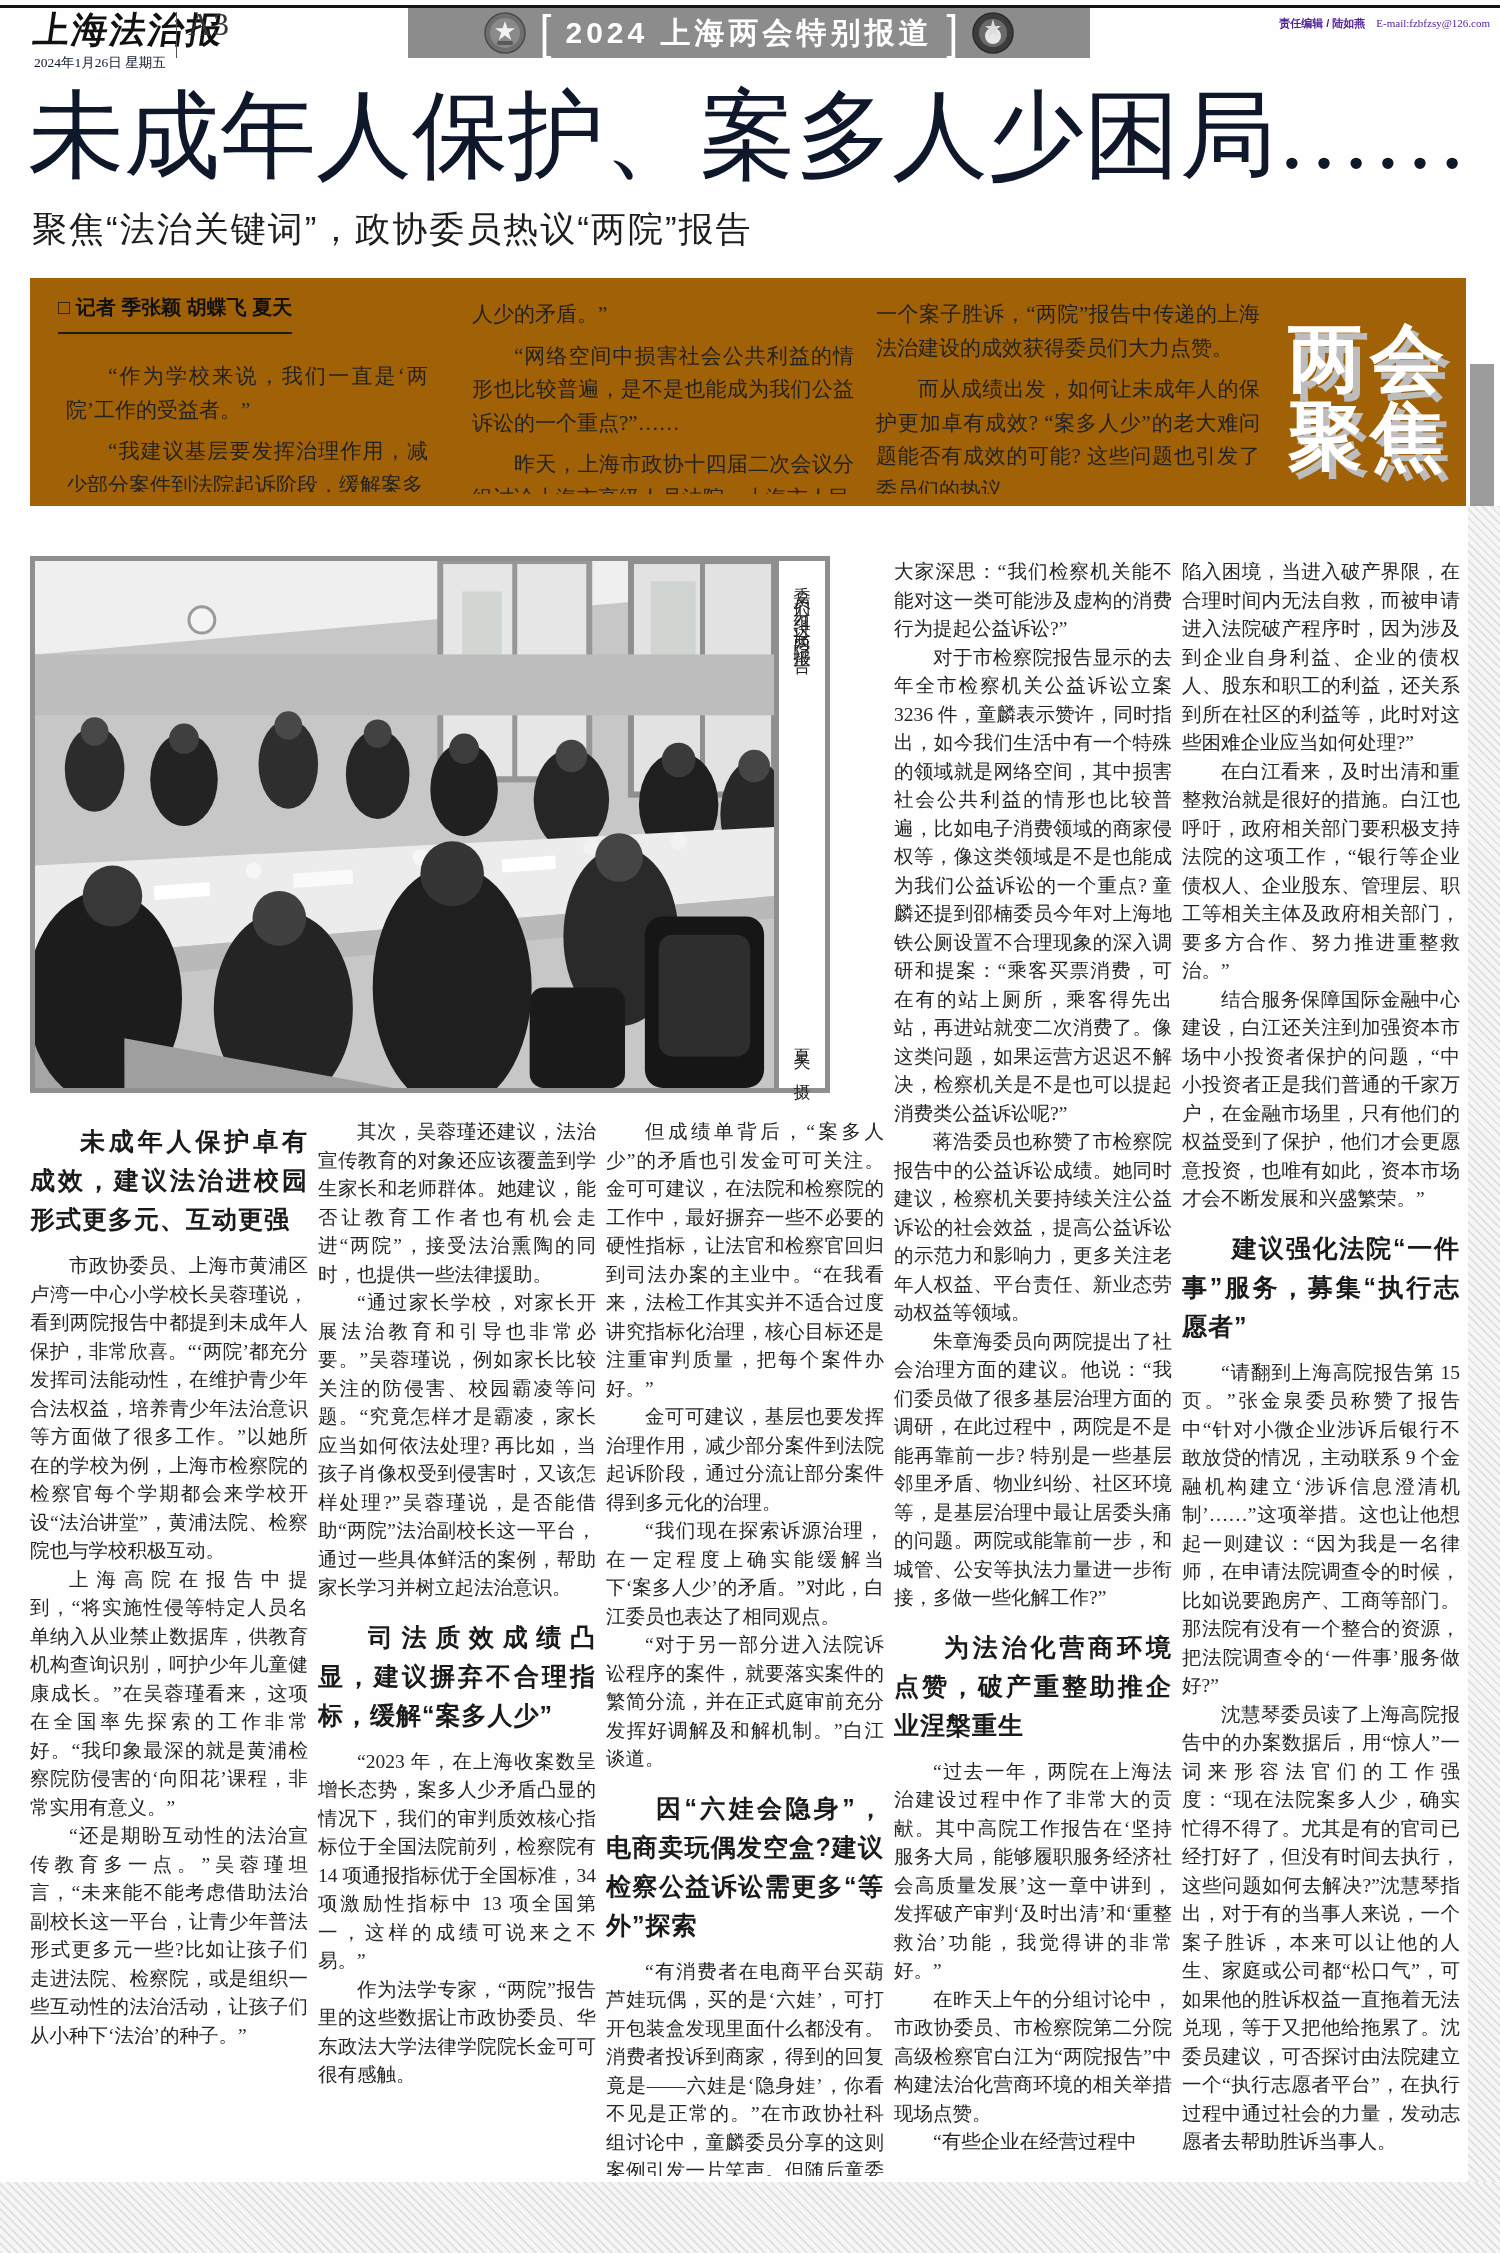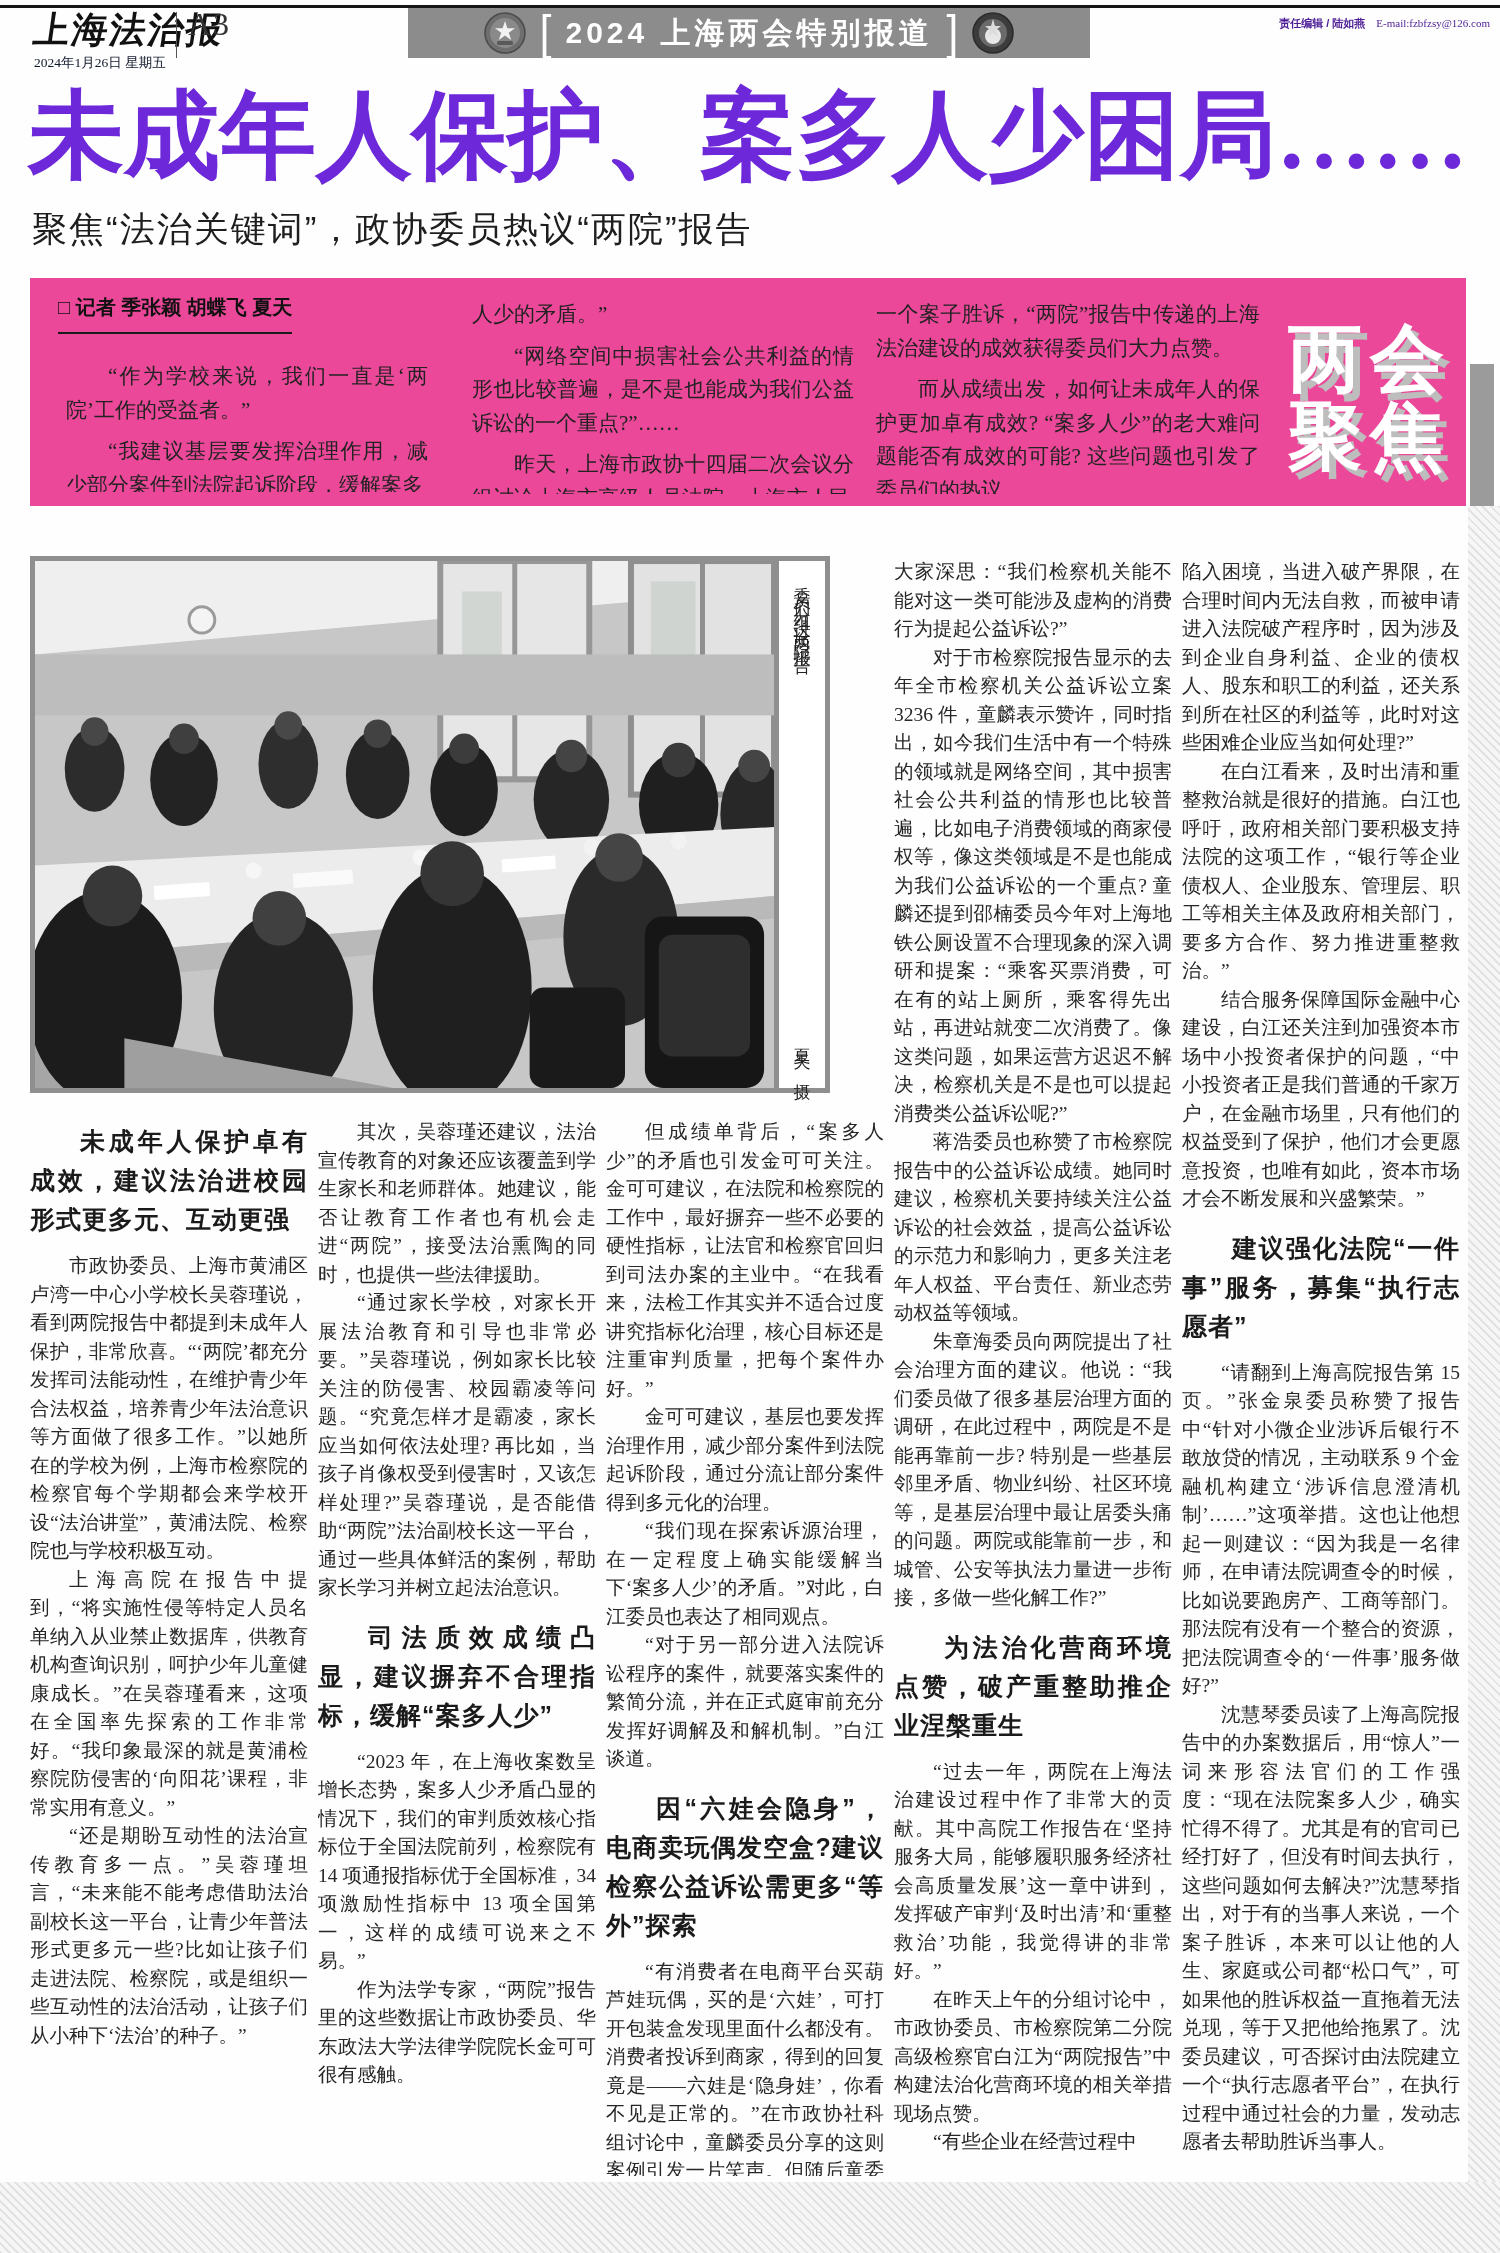--- a/index.html
+++ b/index.html
@@ -17,28 +17,28 @@
   .banner{position:absolute;left:408px;top:8px;width:682px;height:50px;background:#8c8c8c;
           display:flex;align-items:center;justify-content:center;gap:14px;color:#fff;}
   .emblem{width:42px;height:42px;flex:0 0 auto;}
   .bracket{font-size:42px;font-weight:300;line-height:42px;font-family:"Liberation Sans",sans-serif;transform:scaleY(1.15);}
   .banner-title{font-family:"Liberation Sans","DejaVu Sans",sans-serif;font-weight:700;
                 font-size:30px;letter-spacing:4px;white-space:nowrap;}
   .editor{position:absolute;right:10px;top:16px;font-size:11px;text-align:center;white-space:nowrap;color:#4c1d95;}
   .editor b{font-family:"Liberation Sans",sans-serif;}
 
   
-  .headline{position:absolute;left:28px;top:80px;width:1450px;font-size:96px;font-weight:700;
-            line-height:112px;letter-spacing:0px;white-space:nowrap;color:#6d28d9;
+  .headline{position:absolute;left:28px;top:80px;width:1450px;font-size:96px;font-weight:400;
+            line-height:112px;letter-spacing:0px;white-space:nowrap;color:#0f172a;
             font-family:"Liberation Serif","DejaVu Serif",serif;}
   .subhead{position:absolute;left:32px;top:206px;font-size:35px;letter-spacing:2px;color:#1e1e1e;
            font-family:"Liberation Sans","DejaVu Sans",sans-serif;font-weight:400;}
 
   
-  .intro{position:absolute;left:30px;top:278px;width:1436px;height:228px;background:#ec4899;}
+  .intro{position:absolute;left:30px;top:278px;width:1436px;height:228px;background:#a16207;}
   .byline{position:absolute;left:28px;top:16px;font-family:"Liberation Sans",sans-serif;
           font-weight:700;font-size:20px;color:#111;border-bottom:2.5px solid #1a1a1a;padding-bottom:11px;}
   .icol{position:absolute;font-size:21px;line-height:33.5px;text-align:justify;color:#222;overflow:hidden;}
   .icol p{margin:8px;text-indent:2em;}
   .icol p.cont{text-indent:0;}
   .icol1{left:28px;top:74px;width:378px;height:140px;}
   .icol2{left:434px;top:12px;width:398px;height:204px;}
   .icol3{left:838px;top:12px;width:400px;height:204px;}
   .focus-badge{position:absolute;left:1258px;top:42px;font-family:"Liberation Sans","DejaVu Sans",sans-serif;
                font-weight:900;font-size:74px;line-height:78px;letter-spacing:8px;color:#ffffff;

